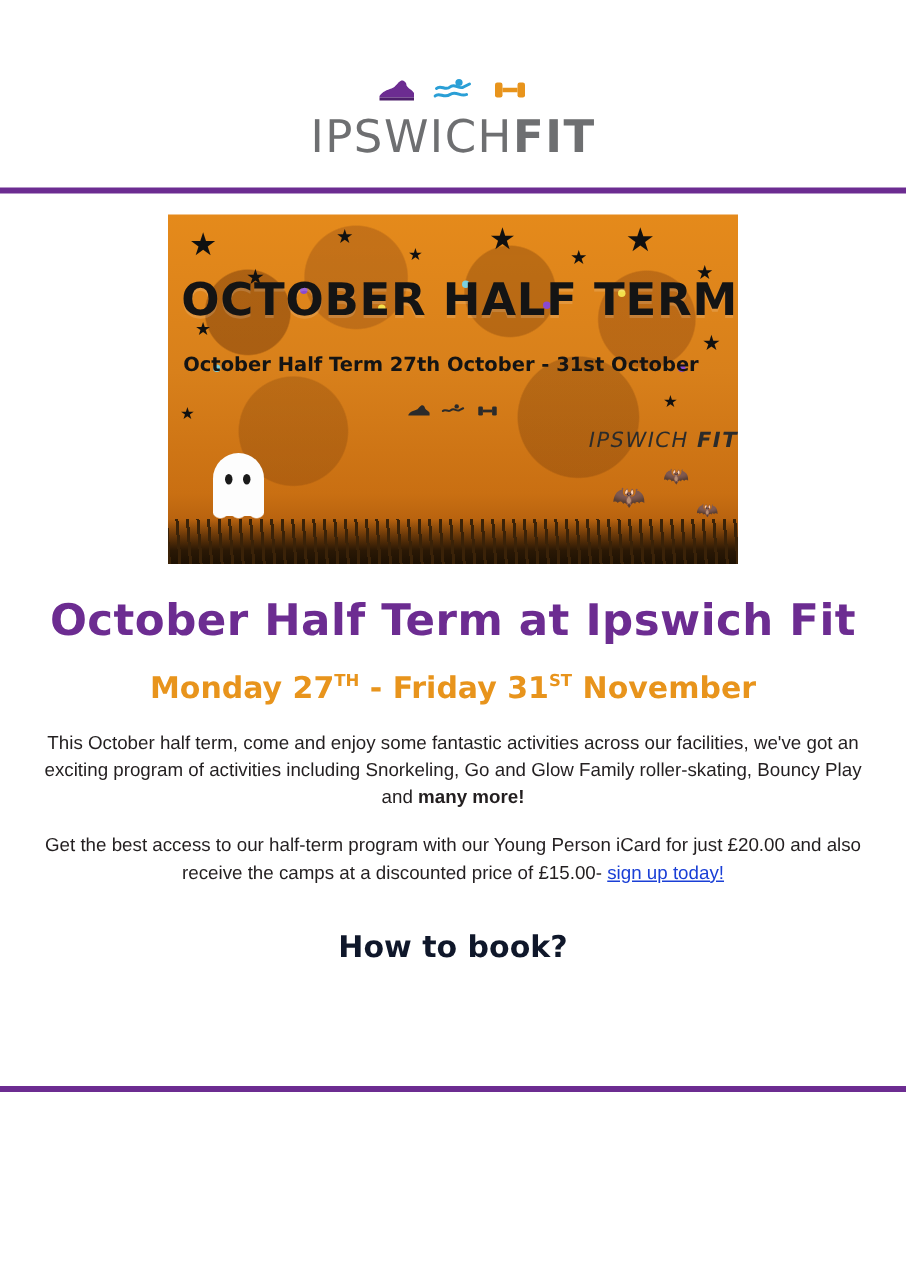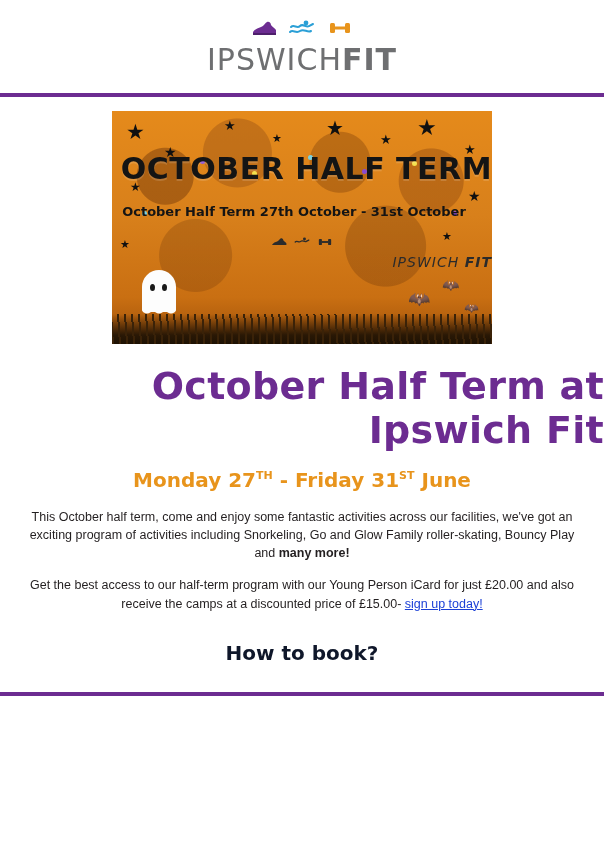--- a/index.html
+++ b/index.html
@@ -14,20 +14,21 @@
     color: #231f20;
     overflow: hidden;
     position: relative;
   }
 
   .page {
     width: 604px;
     height: 720px;
     position: relative;
     box-sizing: border-box;
+    margin-top: 32px;
   }
 
   
   .header {
     padding-top: 14px;
     padding-bottom: 10px;
     text-align: center;
   }
   .logo-icons {
     display: flex;
@@ -179,24 +180,24 @@
   .ghost .eye.r { left: 20px; }
   .bat {
     position: absolute;
     color: #111;
     font-size: 15px;
     line-height: 1;
   }
 
   
   .h1 {
-    text-align: right;
-    font-family: "DejaVu Sans", sans-serif;
-    font-weight: bold;
-    font-size: 38px;
+    text-align: center;
+    font-family: "DejaVu Sans", sans-serif;
+    font-weight: bold;
+    font-size: 29px;
     color: #6c2c91;
     margin: 14px 0 0 0;
     letter-spacing: 0.3px;
   }
   .h2 {
     text-align: center;
     font-family: "DejaVu Sans", sans-serif;
     font-weight: bold;
     font-size: 20px;
     color: #e8941c;
@@ -335,21 +336,21 @@
       </div>
       <span class="bat" style="left:296px; bottom:36px; font-size:18px;">🦇</span>
       <span class="bat" style="left:330px; bottom:52px; font-size:14px;">🦇</span>
       <span class="bat" style="left:352px; bottom:30px; font-size:12px;">🦇</span>
     </div>
   </div>
 
   <h1 class="h1">October Half Term at Ipswich Fit</h1>
 
   <div class="h2">
-    <span>Monday 27</span><sup>TH</sup><span> - Friday 31</span><sup>ST</sup><span> June</span>
+    <span>Monday 27</span><sup>TH</sup><span> - Friday 31</span><sup>ST</sup><span> November</span>
   </div>
 
   <p class="para">
     <span>This October half term, come and enjoy some fantastic activities across our facilities, we've got an exciting program of activities including Snorkeling, Go and Glow Family roller-skating, Bouncy Play and </span><b>many more!</b>
   </p>
 
 
   <p class="para tight">
     <span>Get the best access to our half-term program with our Young Person iCard for just £20.00 and also receive the camps at a discounted price of £15.00- </span><a class="link" href="#"> sign up today!</a>
   </p>

